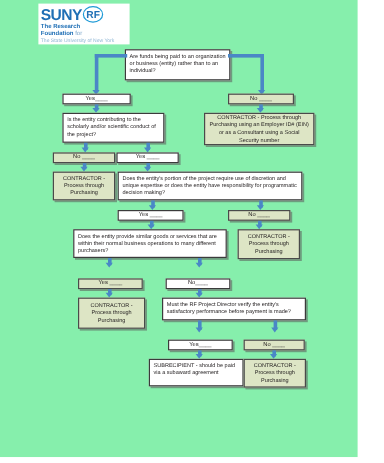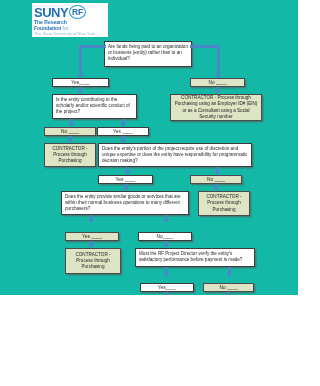--- a/index.html
+++ b/index.html
@@ -3,22 +3,22 @@
 <meta charset="utf-8">
 <style>
   html, body {
     margin: 0;
     padding: 0;
     background: #ffffff;
   }
   #page {
     position: relative;
     width: 298px;
-    height: 295px;
-    background: #14b8a6;
+    height: 381px;
+    background: #86efac;
     font-family: "Liberation Sans", sans-serif;
     overflow: hidden;
   }
 
   
   .logo {
     position: absolute;
     left: 32px;
     top: 3px;
     width: 76px;

